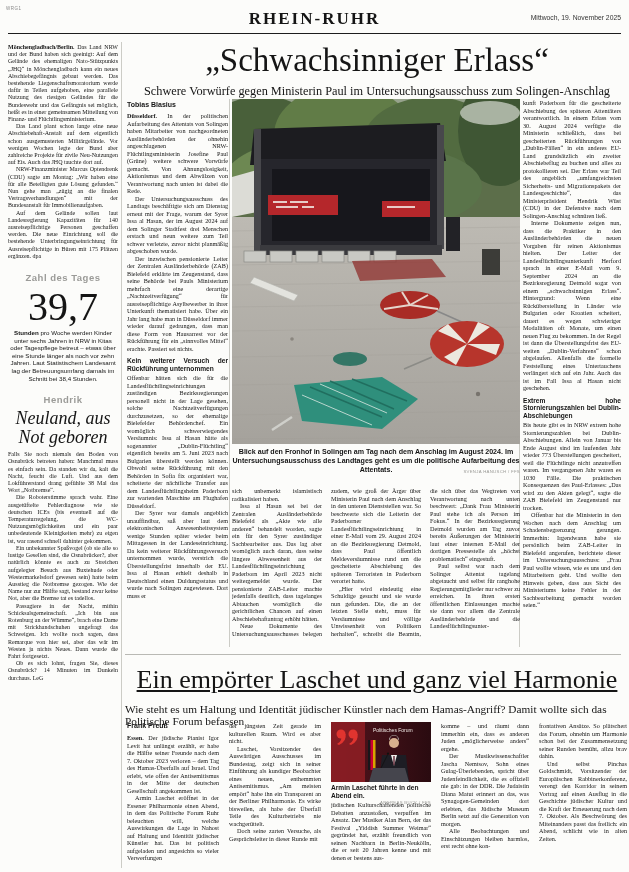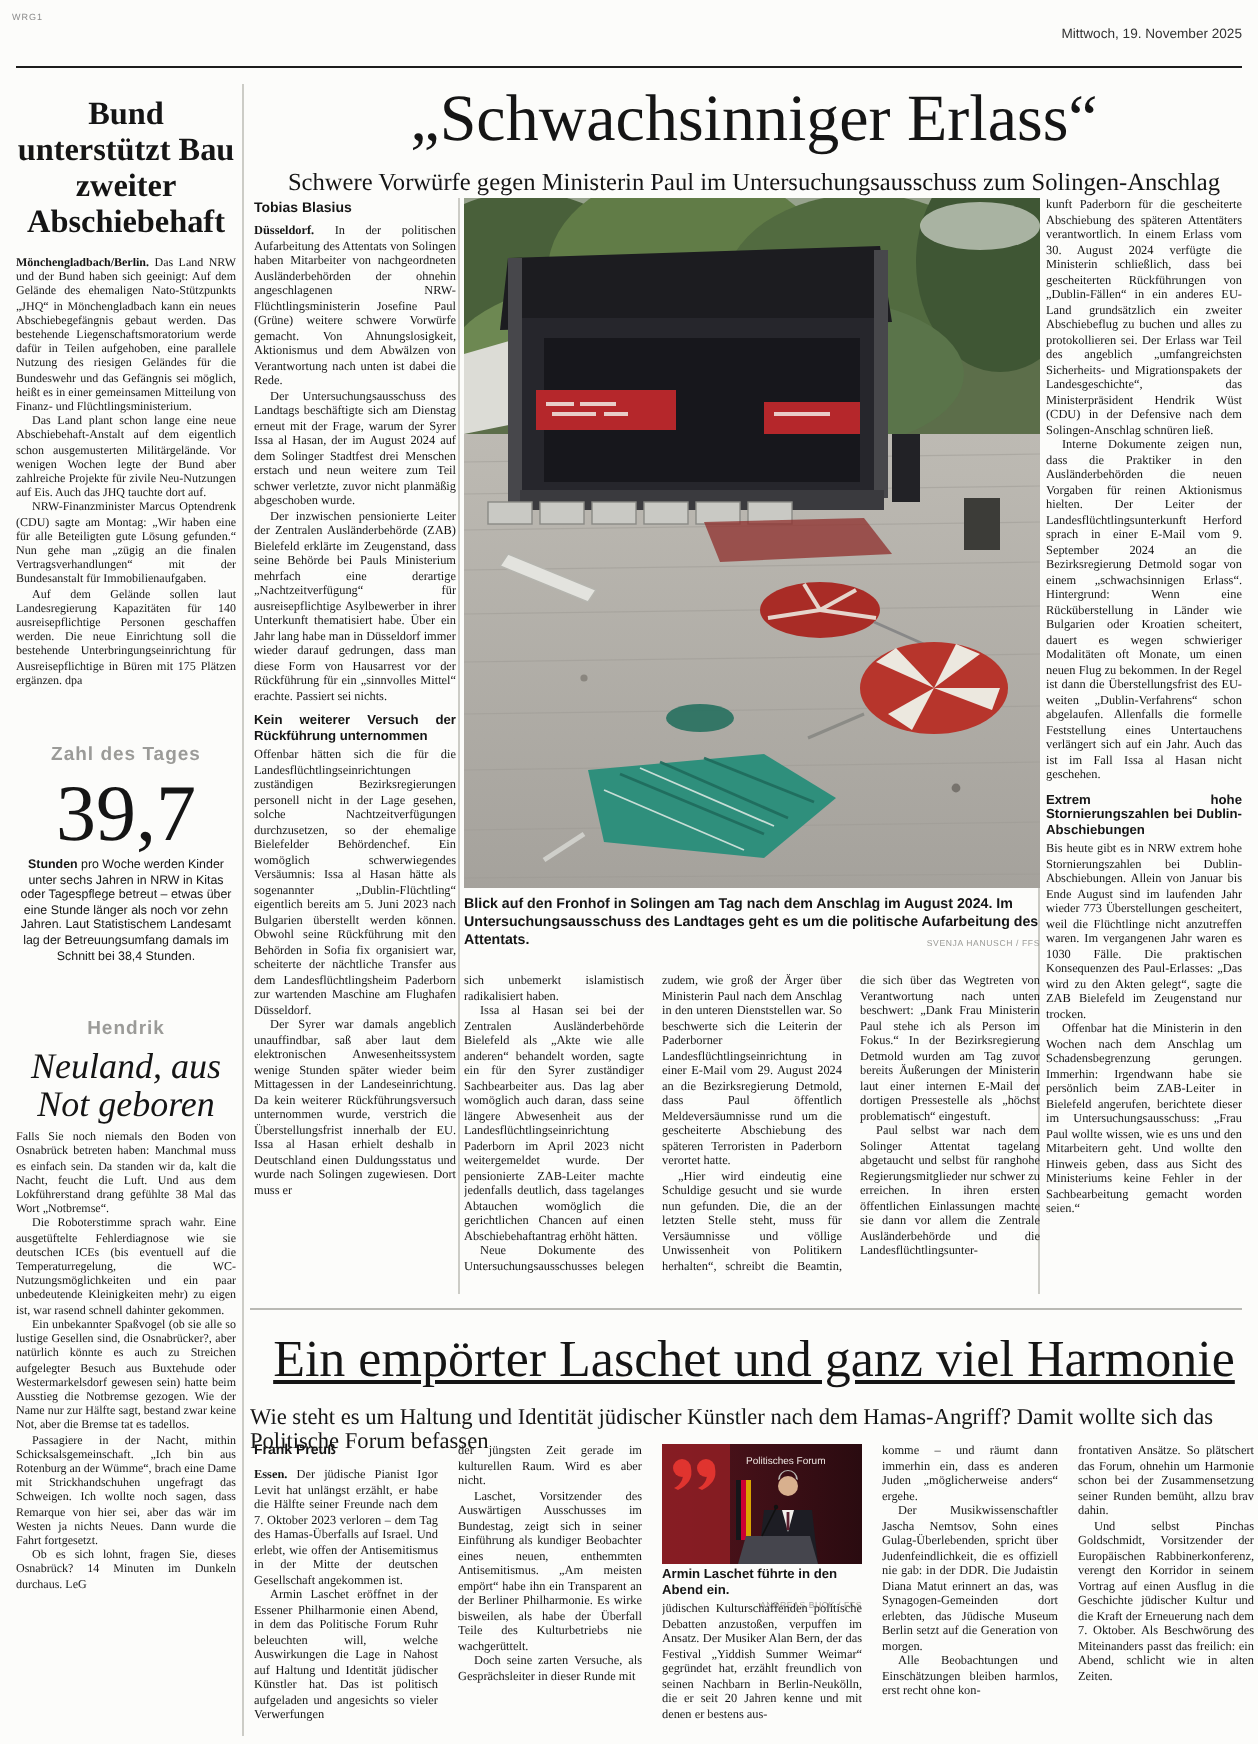--- a/index.html
+++ b/index.html
@@ -18,21 +18,21 @@
   .body p{margin:0;text-indent:8px;}
   .body p.noindent, .cont > p:first-child{text-indent:0;}
   .dateline{font-weight:700;}
   .byline{font:700 7px "Liberation Sans",sans-serif;}
   .subhead{font:700 6.6px/7.6px "Liberation Sans",sans-serif;margin:5px 0 2px 0;text-indent:0 !important;}
   .credit{font:400 4.3px "Liberation Sans",sans-serif;color:#9a9a96;letter-spacing:.3px;}
   
   .leftcol{left:8px;top:44px;width:110px;height:824px;overflow:hidden;}
   .left-headline{font:600 16.2px/18px "Liberation Serif",serif;text-align:center;margin:4px 0 9px 0;}
   .leftcol .body{font-size:6.0px;line-height:7.2px;}
-  .kicker{font:700 9.5px "Liberation Sans",sans-serif;color:#9b9b98;text-align:center;letter-spacing:.5px;margin:27px 0 4px 0;}
+  .kicker{font:700 9.5px "Liberation Sans",sans-serif;color:#9b9b98;text-align:center;letter-spacing:.5px;margin:12px 0 4px 0;}
   .big-number{font:400 40px/40px "Liberation Serif",serif;text-align:center;margin:2px 0 2px 0;}
   .zahl-text{font:400 6.2px/7.6px "Liberation Sans",sans-serif;text-align:center;}
   .glosse-headline{font:italic 400 18px/19px "Liberation Serif",serif;text-align:center;margin:4px 0 4px 0;}
   
   .main-headline{left:125px;width:504px;top:42px;text-align:center;font:400 33px/36px "Liberation Serif",serif;}
   .main-sub{left:125px;width:504px;top:84px;text-align:center;font:400 12.3px "Liberation Serif",serif;}
   .caption{font:700 7.1px/9px "Liberation Sans",sans-serif;position:relative;}
   .caption .credit{position:absolute;right:0;bottom:1px;}
   
   .b-headline{left:125px;width:504px;top:666px;text-align:center;font:400 26px/28px "Liberation Serif",serif;text-decoration:underline;}
@@ -40,30 +40,30 @@
   .b-caption{font:700 6.6px/8px "Liberation Sans",sans-serif;}
   .b-caption .credit{display:block;text-align:right;}
   svg{display:block;}
 </style>
 </head>
 <body>
 
 <div class="page">
 
   <div class="abs marker">WRG1</div>
+  <div class="abs section-title">RHEIN-RUHR</div>
   <div class="abs page-date">Mittwoch, 19. November 2025</div>
   <div class="abs hrule"></div>
 
   <div class="abs vline" style="left:121px;top:42px;height:826px;"></div>
   <div class="abs vline" style="left:229px;top:99px;height:548px;"></div>
   <div class="abs vline" style="left:519px;top:99px;height:548px;"></div>
   <div class="abs hrule2"></div>
 
   <div class="abs leftcol">
-    <div class="left-headline">Bund unterstützt Bau zweiter Abschiebehaft</div>
     <div class="body">
       <p class="noindent"><b class="dateline">Mönchengladbach/Berlin.</b> <span>Das Land NRW und der Bund haben sich geeinigt: Auf dem Gelände des ehemaligen Nato-Stützpunkts „JHQ“ in Mönchengladbach kann ein neues Abschiebegefängnis gebaut werden. Das bestehende Liegenschaftsmoratorium werde dafür in Teilen aufgehoben, eine parallele Nutzung des riesigen Geländes für die Bundeswehr und das Gefängnis sei möglich, heißt es in einer gemeinsamen Mitteilung von Finanz- und Flüchtlingsministerium.</span></p>
       <div>
           <p class="para">Das Land plant schon lange eine neue Abschiebehaft-Anstalt auf dem eigentlich schon ausgemusterten Militärgelände. Vor wenigen Wochen legte der Bund aber zahlreiche Projekte für zivile Neu-Nutzungen auf Eis. Auch das JHQ tauchte dort auf.</p>
           <p class="para">NRW-Finanzminister Marcus Optendrenk (CDU) sagte am Montag: „Wir haben eine für alle Beteiligten gute Lösung gefunden.“ Nun gehe man „zügig an die finalen Vertragsverhandlungen“ mit der Bundesanstalt für Immobilienaufgaben.</p>
           <p class="para">Auf dem Gelände sollen laut Landesregierung Kapazitäten für 140 ausreisepflichtige Personen geschaffen werden. Die neue Einrichtung soll die bestehende Unterbringungseinrichtung für Ausreisepflichtige in Büren mit 175 Plätzen ergänzen. dpa</p>
         </div>
     </div>
     <div class="kicker">Zahl des Tages</div>
     <div class="big-number">39,7</div>
@@ -184,21 +184,21 @@
       </g>
       <g stroke="#d9e6e0" stroke-width="0.9" opacity="0.9">
         <line x1="70" y1="296" x2="140" y2="326"></line>
           <line x1="88" y1="285" x2="155" y2="314"></line>
       </g>
       <line x1="60" y1="318" x2="40" y2="331" stroke="#cfcfca" stroke-width="2.5"></line>
       <circle cx="246" cy="295" r="2.2" fill="#77736d"></circle>
       <circle cx="60" cy="240" r="1.8" fill="#8a867f"></circle>
     </svg>
   </div>
-  <div class="abs caption" style="left:232px;top:448px;width:288px;">
+  <div class="abs caption" style="left:232px;top:448px;width:288px;text-align:center;">
     <span>Blick auf den Fronhof in Solingen am Tag nach dem Anschlag im August 2024. Im Untersuchungsausschuss des Landtages geht es um die politische Aufarbeitung des Attentats.</span>
     <span class="credit">SVENJA HANUSCH / FFS</span>
   </div>
 
   <div class="abs body cont" style="left:232px;top:487px;width:288px;height:160px;column-count:3;column-gap:9px;">
     <div class="cont">
         <p class="para">sich unbemerkt islamistisch radikalisiert haben.</p>
         <p class="para">Issa al Hasan sei bei der Zentralen Ausländerbehörde Bielefeld als „Akte wie alle anderen“ behandelt worden, sagte ein für den Syrer zuständiger Sachbearbeiter aus. Das lag aber womöglich auch daran, dass seine längere Abwesenheit aus der Landesflüchtlingseinrichtung Paderborn im April 2023 nicht weitergemeldet wurde. Der pensionierte ZAB-Leiter machte jedenfalls deutlich, dass tagelanges Abtauchen womöglich die gerichtlichen Chancen auf einen Abschiebehaftantrag erhöht hätten.</p>
         <p class="para">Neue Dokumente des Untersuchungsausschusses belegen zudem, wie groß der Ärger über Ministerin Paul nach dem Anschlag in den unteren Dienststellen war. So beschwerte sich die Leiterin der Paderborner Landesflüchtlingseinrichtung in einer E-Mail vom 29. August 2024 an die Bezirksregierung Detmold, dass Paul öffentlich Meldeversäumnisse rund um die gescheiterte Abschiebung des späteren Terroristen in Paderborn verortet hatte.</p>
         <p class="para">„Hier wird eindeutig eine Schuldige gesucht und sie wurde nun gefunden. Die, die an der letzten Stelle steht, muss für Versäumnisse und völlige Unwissenheit von Politikern herhalten“, schreibt die Beamtin, die sich über das Wegtreten von Verantwortung nach unten beschwert: „Dank Frau Ministerin Paul stehe ich als Person im Fokus.“ In der Bezirksregierung Detmold wurden am Tag zuvor bereits Äußerungen der Ministerin laut einer internen E-Mail der dortigen Pressestelle als „höchst problematisch“ eingestuft.</p>

